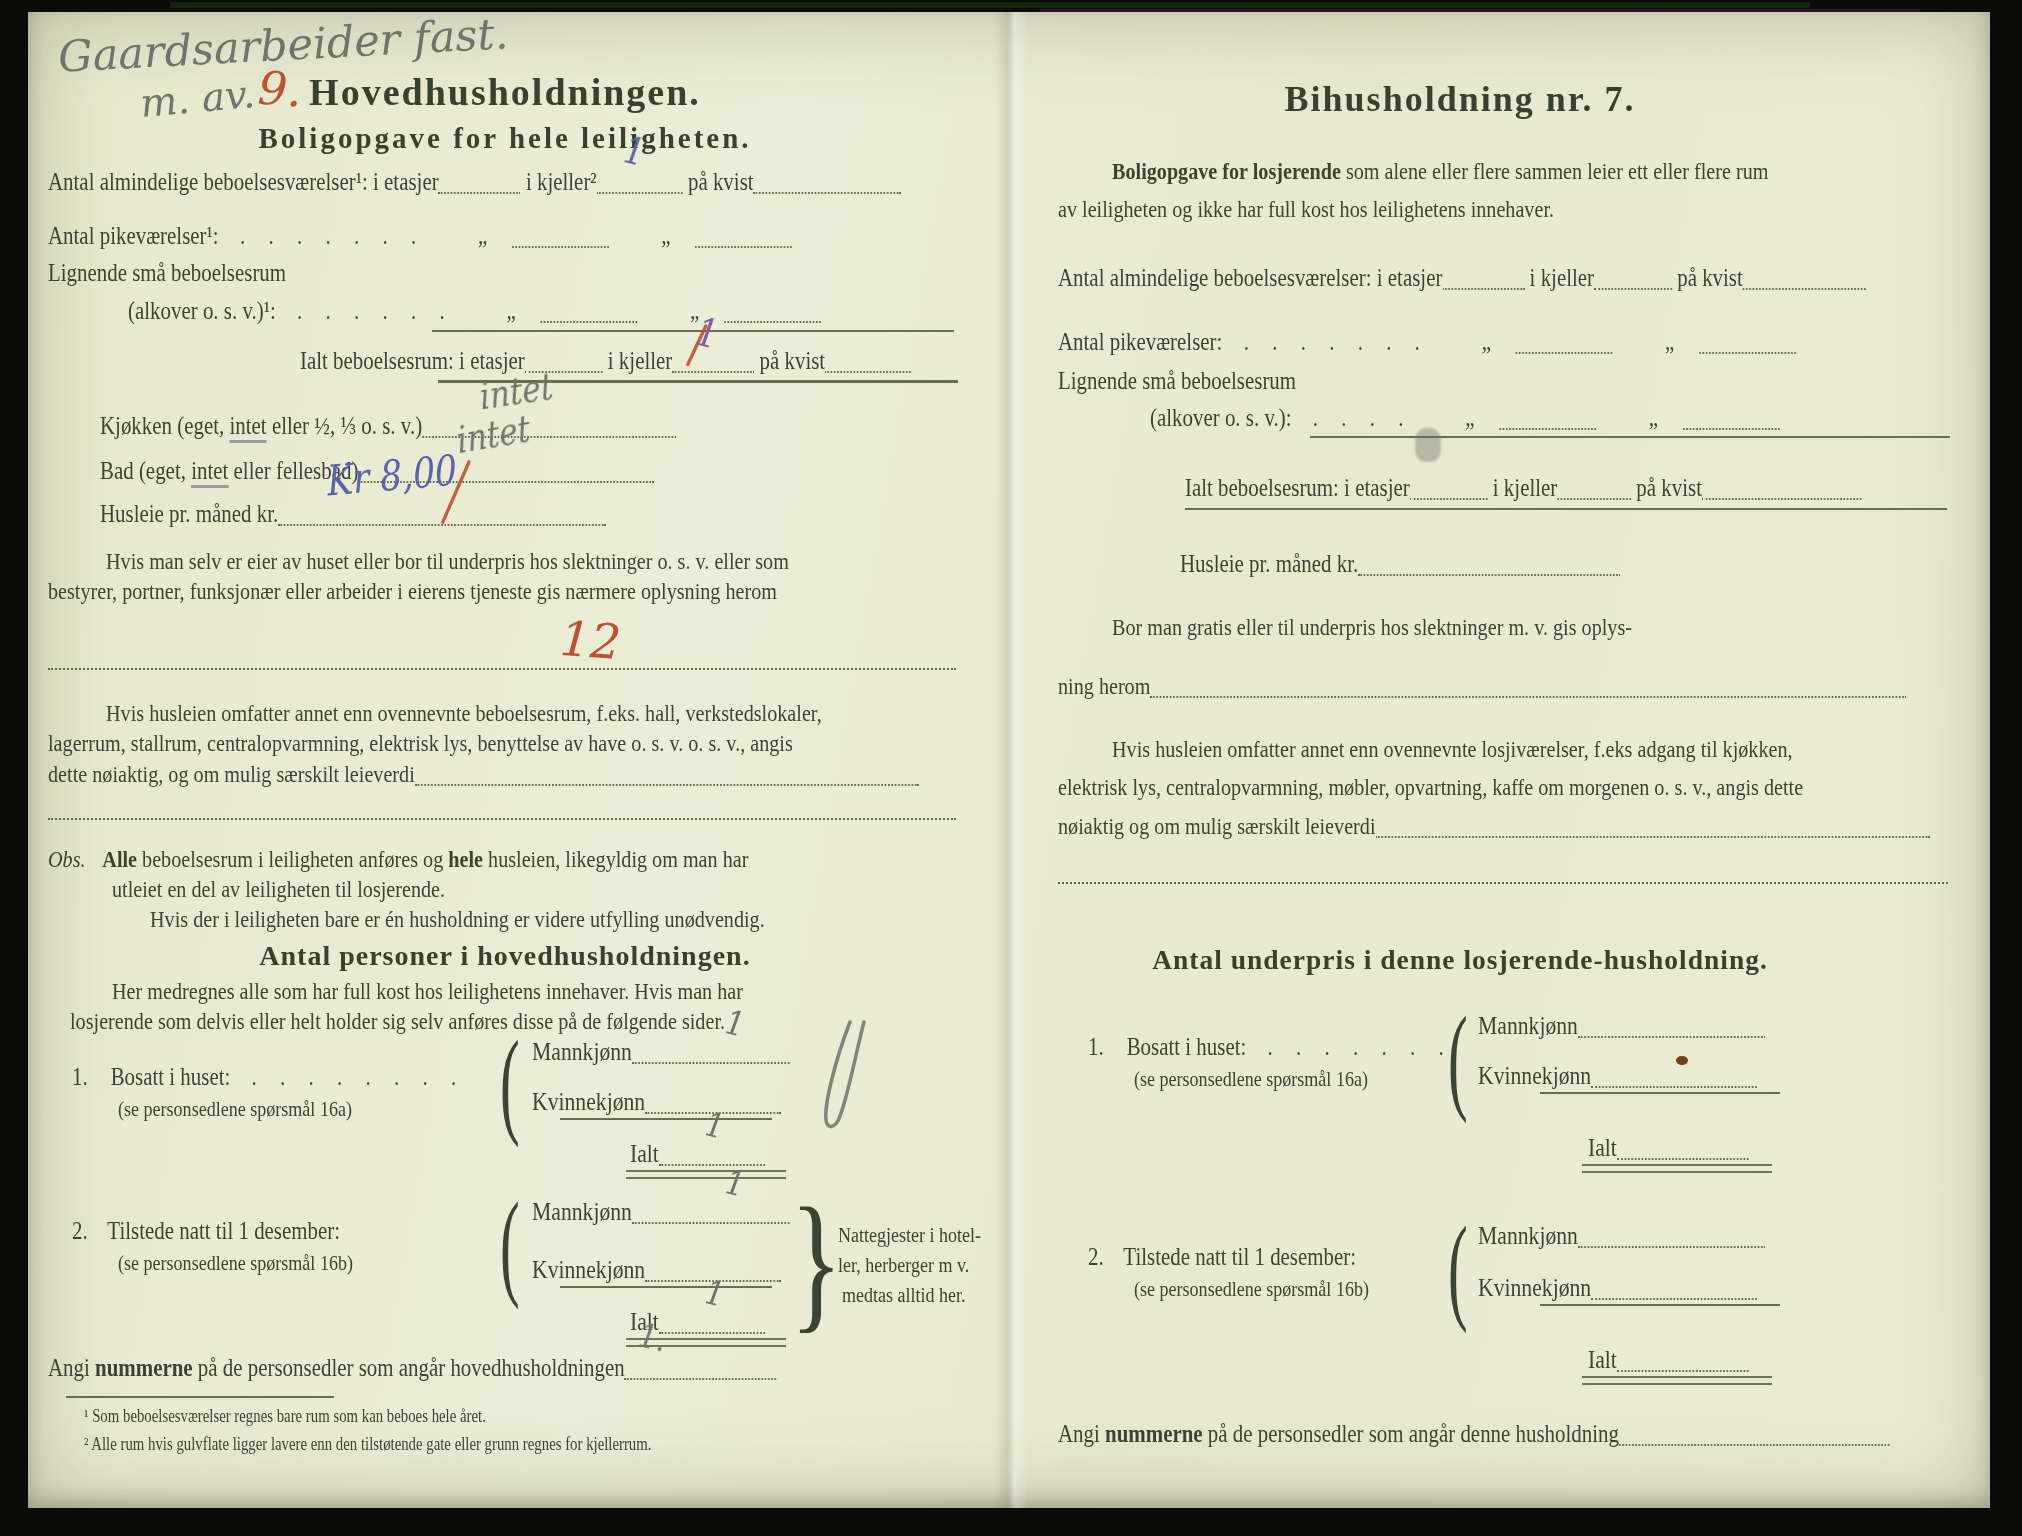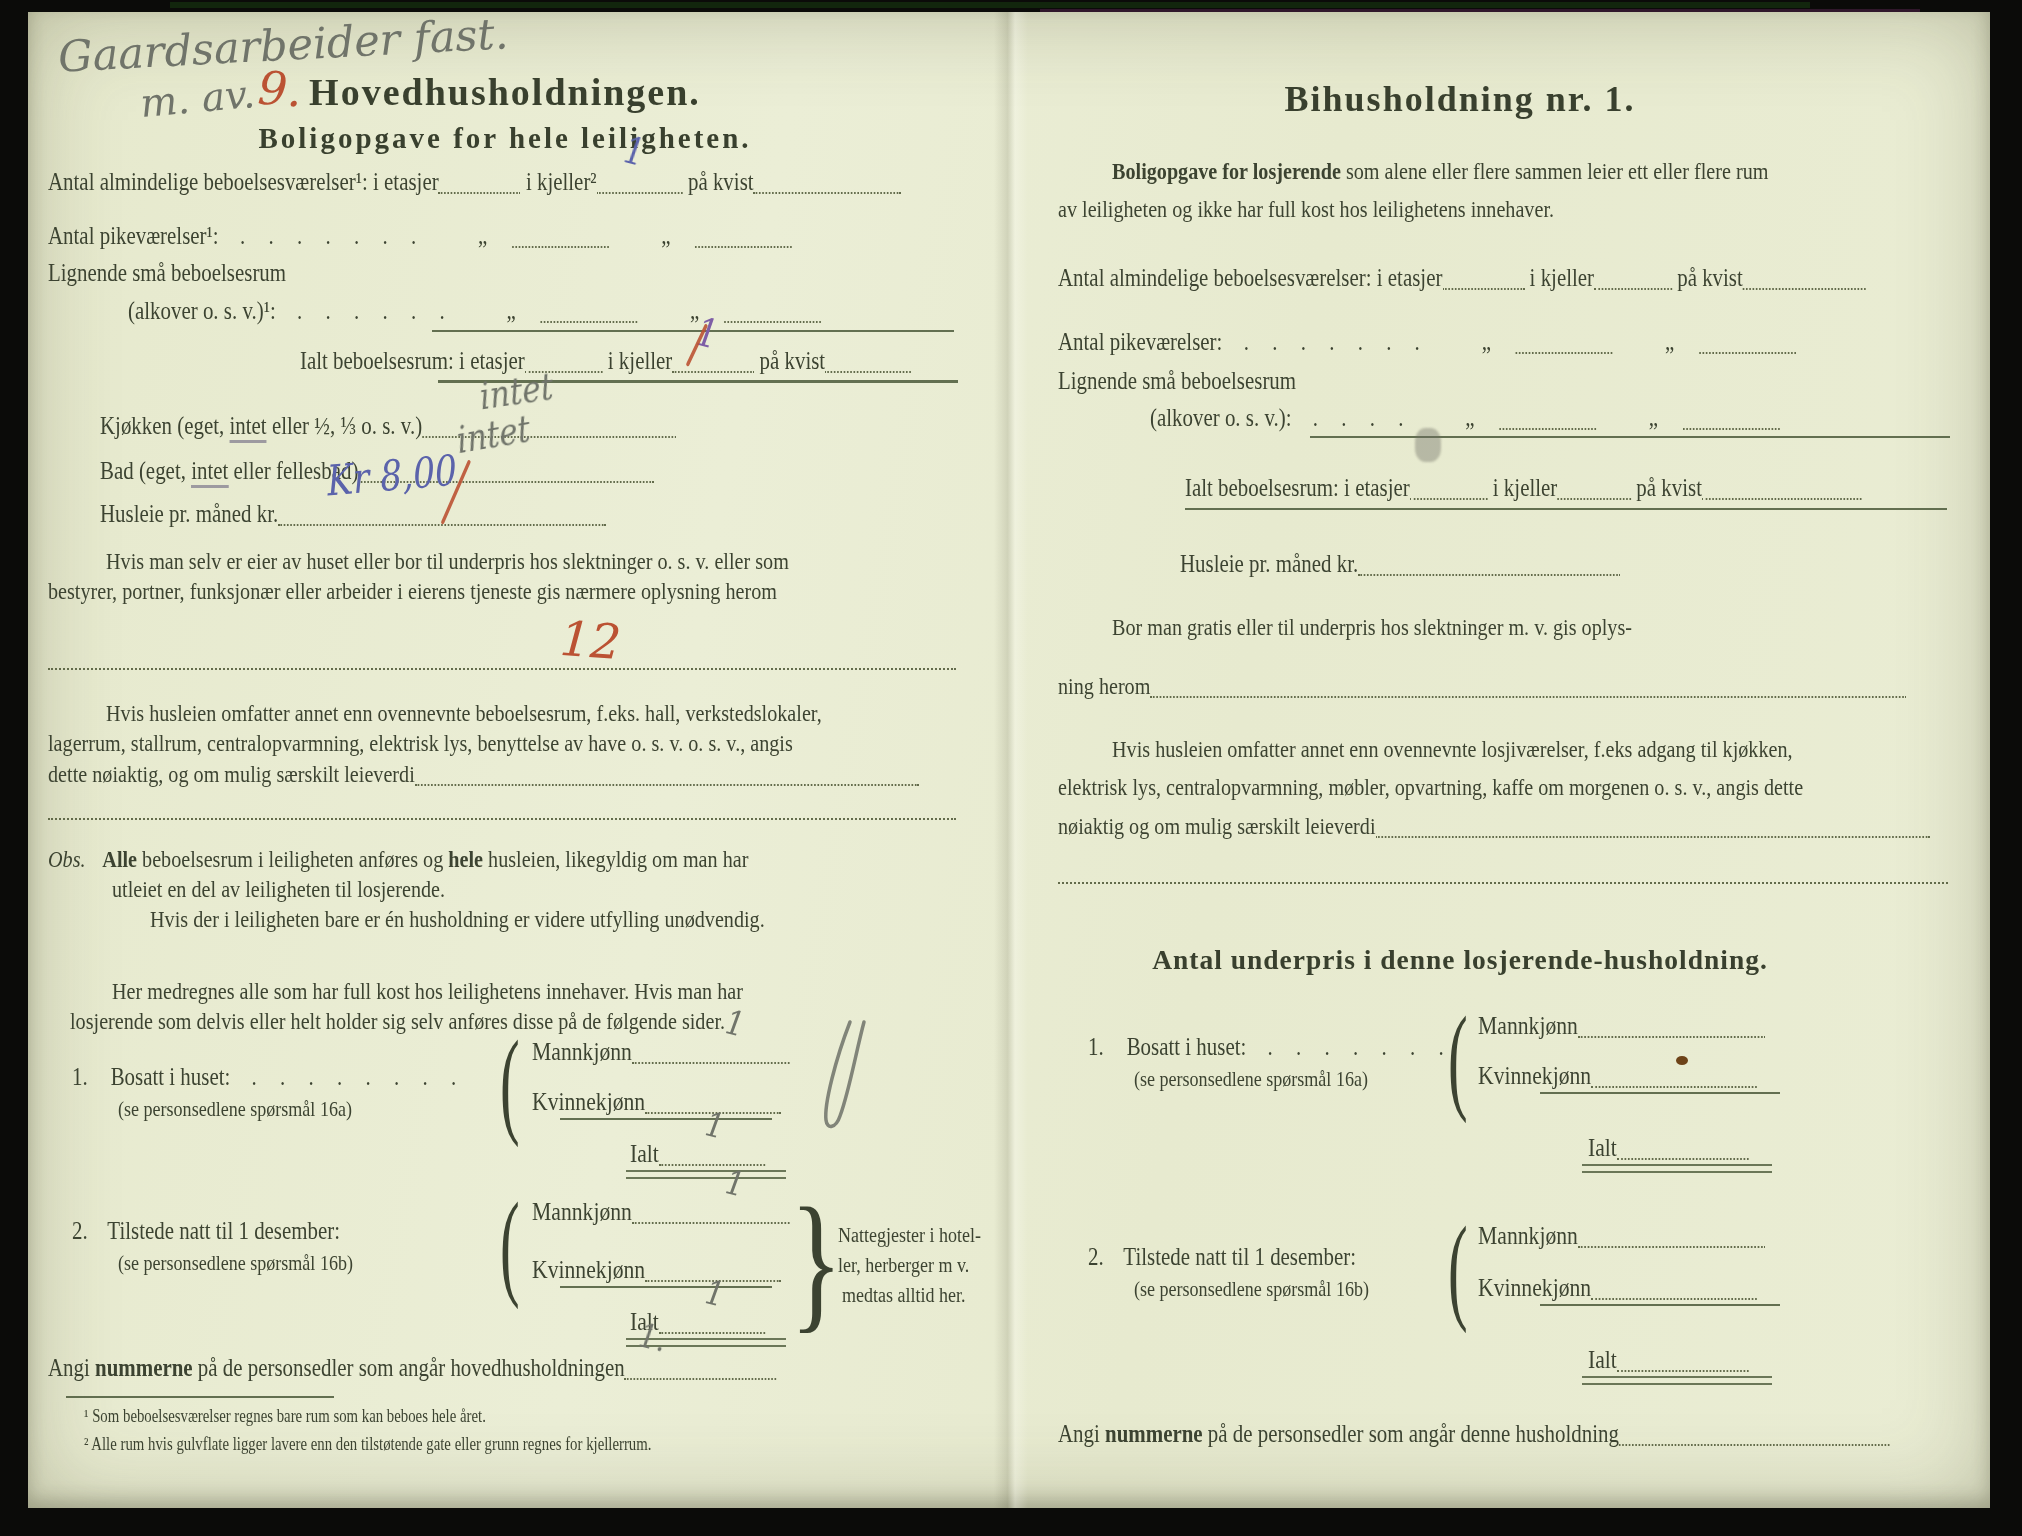--- a/index.html
+++ b/index.html
@@ -108,20 +108,21 @@
     <span>dette nøiaktig, og om mulig særskilt leieverdi</span><span class="bl" style="width:600px;"></span>
   </div>
   <div class="dln" style="left:48px;top:818px;width:908px;"></div>
 
   <div class="t p" style="left:48px;top:846px;">
     <span class="ital" style="padding-right:20px;">Obs.</span><span class="bold">Alle</span><span> beboelsesrum i leiligheten anføres og </span><span class="bold">hele</span><span> husleien, likegyldig om man har</span>
   </div>
   <div class="t p" style="left:112px;top:876px;">utleiet en del av leiligheten til losjerende.</div>
   <div class="t p" style="left:150px;top:906px;">Hvis der i leiligheten bare er én husholdning er videre utfylling unødvendig.</div>
 
+  <div class="tc bold" style="left:65px;top:940px;width:880px;font-size:28px;letter-spacing:1px;">Antal personer i hovedhusholdningen.</div>
   <div class="t p" style="left:112px;top:978px;">Her medregnes alle som har full kost hos leilighetens innehaver.  Hvis man har</div>
   <div class="t p" style="left:70px;top:1008px;">losjerende som delvis eller helt holder sig selv anføres disse på de følgende sider.</div>
 
   <div class="t" style="left:72px;top:1062px;">
     <span style="padding-right:28px;">1.</span><span>Bosatt i huset:</span><span class="dots">. . . . . . . .</span>
   </div>
   <div class="t small" style="left:118px;top:1096px;">(se personsedlene spørsmål 16a)</div>
   <div class="paren" style="left:500px;top:1024px;font-size:118px;">(</div>
   <div class="t" style="left:532px;top:1036px;transform:scaleX(.85);">
     <span>Mannkjønn</span><span class="bl" style="width:185px;"><span class="one pencil" style="left:110px;top:-30px;">1</span></span>
@@ -159,21 +160,21 @@
   <div class="t tiny" style="left:838px;top:1254px;">ler, herberger m v.</div>
   <div class="t tiny" style="left:842px;top:1284px;">medtas alltid her.</div>
 
   <div class="t" style="left:48px;top:1352px;">
     <span>Angi </span><span class="bold">nummerne</span><span> på de personsedler som angår hovedhusholdningen</span><span class="bl" style="width:185px;"><span class="one pencil" style="left:18px;top:-32px;">1.</span></span>
   </div>
   <div class="ln" style="left:66px;top:1396px;width:268px;height:2px;"></div>
   <div class="t fn" style="left:84px;top:1406px;">¹  Som beboelsesværelser regnes bare rum som kan beboes hele året.</div>
   <div class="t fn" style="left:84px;top:1434px;">²  Alle rum hvis gulvflate ligger lavere enn den tilstøtende gate eller grunn regnes for kjellerrum.</div>
 
-  <div class="tc bold" style="left:1030px;top:78px;width:860px;font-size:36px;letter-spacing:2px;">Bihusholdning nr. 1.</div>
+  <div class="tc bold" style="left:1030px;top:78px;width:860px;font-size:36px;letter-spacing:2px;">Bihusholdning nr. 7.</div>
   <div class="t p" style="left:1112px;top:158px;">
     <span class="bold">Boligopgave for losjerende</span><span> som alene eller flere sammen leier ett eller flere rum</span>
   </div>
   <div class="t p" style="left:1058px;top:196px;">av leiligheten og ikke har full kost hos leilighetens innehaver.</div>
 
   <div class="t" style="left:1058px;top:262px;">
     <span>Antal almindelige beboelsesværelser: i etasjer</span><span class="bl" style="width:100px;"></span>
     <span>i kjeller</span><span class="bl" style="width:95px;"></span>
     <span>på kvist</span><span class="bl" style="width:150px;"></span>
   </div>

